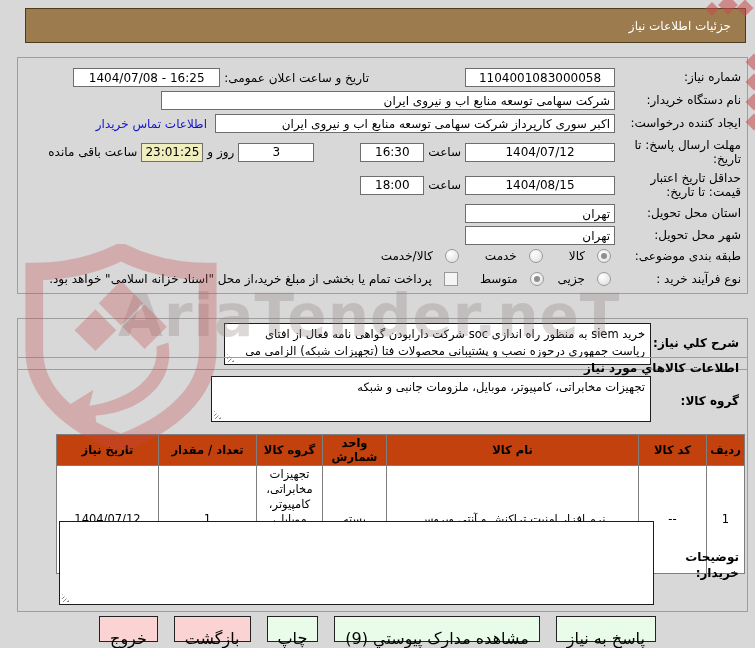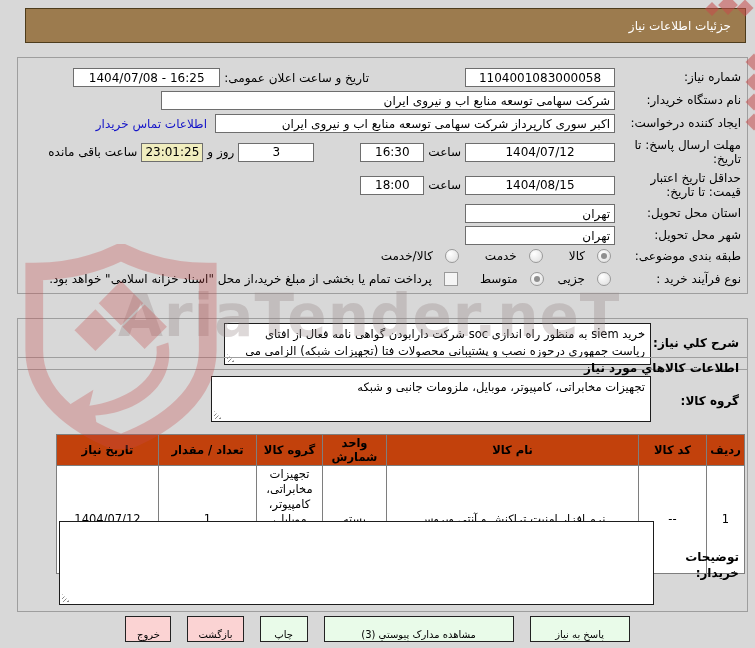--- a/index.html
+++ b/index.html
@@ -74,21 +74,21 @@
     border:1px solid #7e7e7e;font-size:11.5px;text-align:center;vertical-align:middle;
     height:58px;padding:1px 3px;background:#fff;
   }
   td.small-cell{font-size:10.5px;line-height:1.3;}
   
   .btnrow{
     position:absolute;top:616px;left:0;right:0;display:flex;justify-content:center;
     gap:16px;direction:rtl;
   }
   .btn{
-    height:23px;border:1px solid #222;font-family:inherit;font-size:10px;
+    height:23px;border:1px solid #222;font-family:inherit;font-size:16px;
     padding:12px 10px;box-sizing:border-box;cursor:pointer;
   }
   .btn-green{background:#e9fbe9;}
   .btn-pink{background:#fbd3d3;}
   .w-answer{min-width:100px;}
   .w-docs{min-width:190px;}
   .w-print{min-width:48px;}
   .w-back{min-width:54px;text-align:center;}
   .w-exit{min-width:46px;}
   
@@ -246,21 +246,21 @@
   </table>
 
   <span class="side-label" style="top:192px;width:70px;">توضیحات خریدار:</span>
   <div class="box" style="right:93px;top:163px;width:595px;height:84px;">
     <span class="resize-handle"></span>
   </div>
 </div>
 
 <div class="btnrow">
   <button class="btn btn-green w-answer">پاسخ به نیاز</button>
-  <button class="btn btn-green w-docs">مشاهده مدارک پیوستي (3)</button>
+  <button class="btn btn-green w-docs">مشاهده مدارک پیوستي (9)</button>
   <button class="btn btn-green w-print">چاپ</button>
   <button class="btn btn-pink w-back">بازگشت</button>
   <button class="btn btn-pink w-exit">خروج</button>
 </div>
 
 <div class="wm wm-text">AriaTender.neT</div>
 
 <svg class="wm wm-shield" viewBox="0 0 120 104">
   <path d="M60 4 C74 11 90 14 104 14 L104 54 C104 76 84 92 60 101 C36 92 16 76 16 54 L16 14 C30 14 46 11 60 4 Z" fill="none" stroke="#c64a4a" stroke-width="9"></path>
   <rect x="52" y="22" width="16" height="16" fill="#c64a4a" transform="rotate(45 60 30)"></rect>

